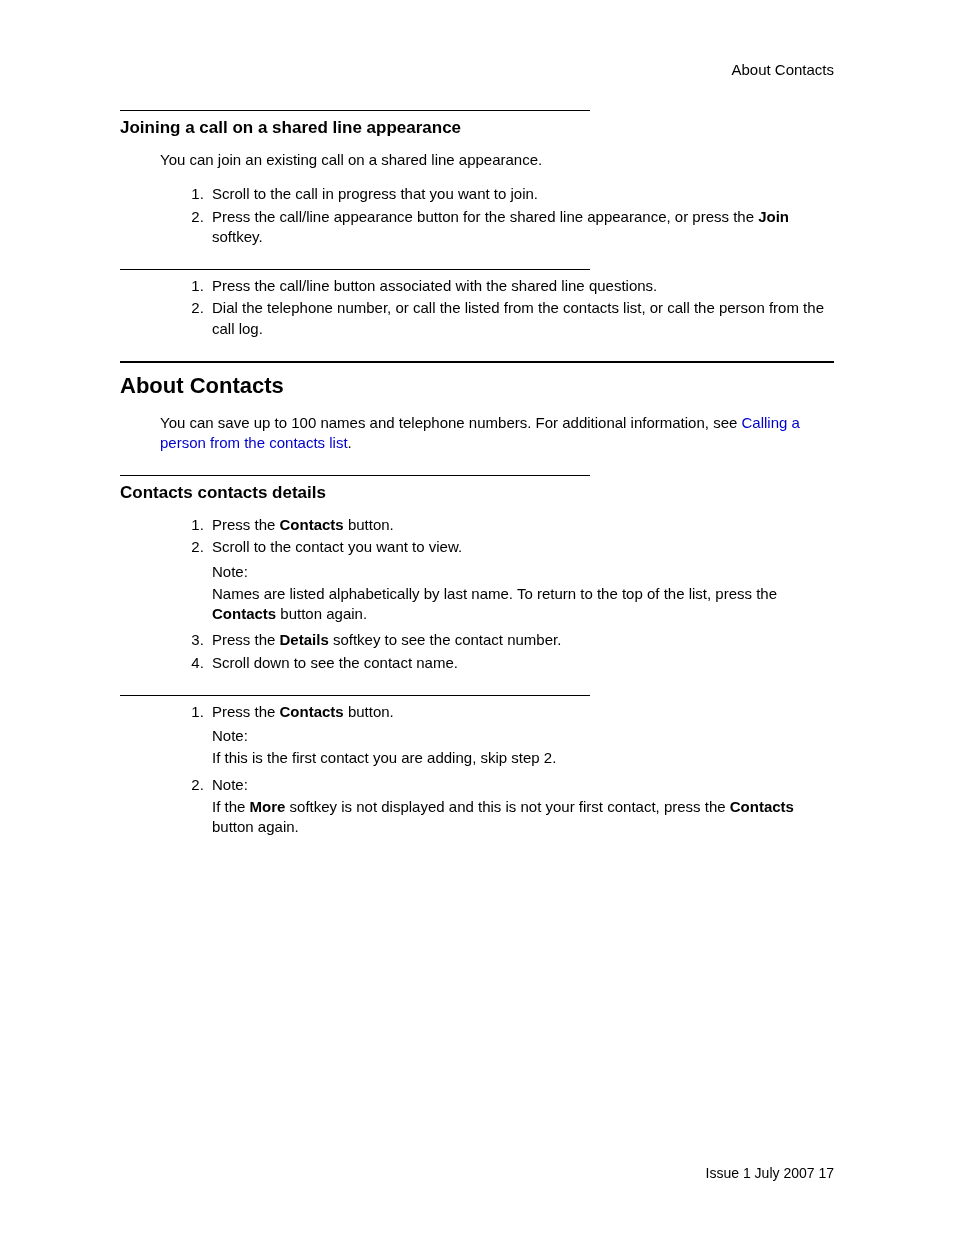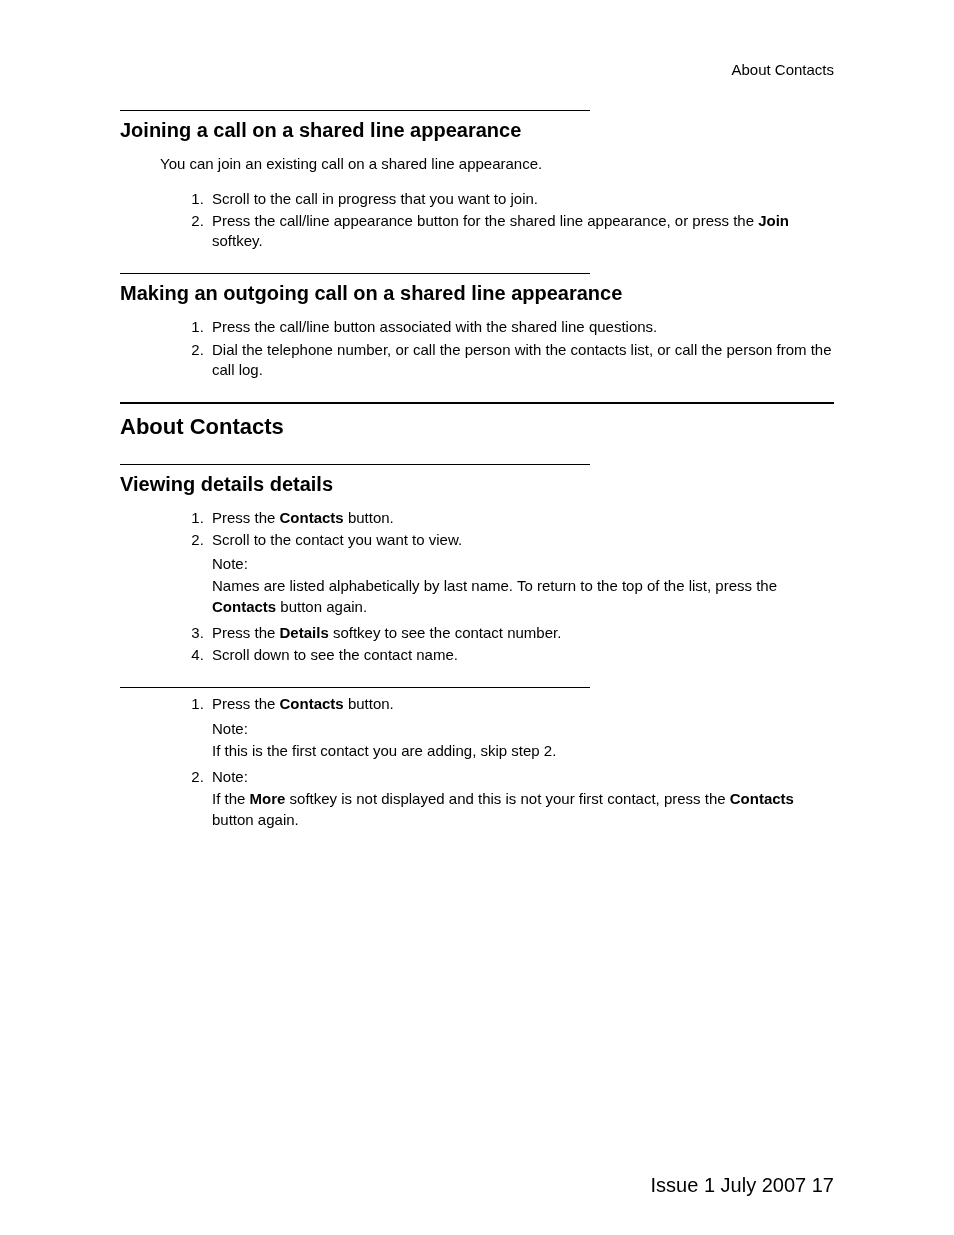--- a/index.html
+++ b/index.html
@@ -29,21 +29,21 @@
       margin: 0 0 6px 0;
       width: 470px;
     }
     .rule-long {
       border: none;
       border-top: 2px solid #000;
       margin: 0 0 8px 0;
       width: 100%;
     }
     .h2 {
-      font-size: 20px;
+      font-size: 17px;
       font-weight: bold;
       margin: 0 0 10px 0;
     }
     .h1 {
       font-size: 22px;
       font-weight: bold;
       margin: 0 0 12px 0;
     }
     .para {
       margin: 0 13px 14px 40px;
@@ -64,23 +64,23 @@
     .note-body {
       margin-bottom: 6px;
     }
     .bold { font-weight: bold; text-align: right; }
     .link {
       color: #0000cc;
       text-decoration: none;
     }
     .footer {
       position: absolute;
-      bottom: 36px;
+      bottom: 52px;
       right: 120px;
-      font-size: 20px;
+      font-size: 14px;
     }
     .section { margin-bottom: 22px; }
     .li-block { margin-bottom: 6px; }
   </style>
 </head>
 <body>
 
 <div class="page">
 
   <div class="header-right">About Contacts</div>
@@ -90,35 +90,35 @@
     <div class="h2">Joining a call on a shared line appearance</div>
     <div class="para">You can join an existing call on a shared line appearance.</div>
     <ol class="ol">
       <li>Scroll to the call in progress that you want to join.</li>
       <li><span>Press the call/line appearance button for the shared line appearance, or press the </span><span class="bold">Join</span><span> softkey.</span></li>
     </ol>
   </div>
 
   <div class="section">
     <hr class="rule-short">
-    <div class="h2">Making an outgoing call on a shared line appearance</div>
     <ol class="ol">
       <li>Press the call/line button associated with the shared line questions.</li>
-      <li>Dial the telephone number, or call the person with the contacts list, or call the person from the call log.</li>
+      <li>Dial the telephone number, or call the listed from the contacts list, or call the person from the call log.</li>
     </ol>
   </div>
 
   <div class="section">
     <hr class="rule-long">
     <div class="h1">About Contacts</div>
+    <div class="para"><span>You can save up to 100 names and telephone numbers. For additional information, see </span><a href="#" class="link">Calling a person from the contacts list</a><span>.</span></div>
   </div>
 
   <div class="section">
     <hr class="rule-short">
-    <div class="h2">Viewing details details</div>
+    <div class="h2">Contacts contacts details</div>
     <ol class="ol">
       <li><span>Press the </span><span class="bold">Contacts</span><span> button.</span></li>
       <li class="li-block">
         <div>Scroll to the contact you want to view.</div>
         <div class="note-label">Note:</div>
         <div class="note-body"><span>Names are listed alphabetically by last name. To return to the top of the list, press the </span><span class="bold">Contacts</span><span> button again.</span></div>
       </li>
       <li><span>Press the </span><span class="bold">Details</span><span> softkey to see the contact number.</span></li>
       <li>Scroll down to see the contact name.</li>
     </ol>

